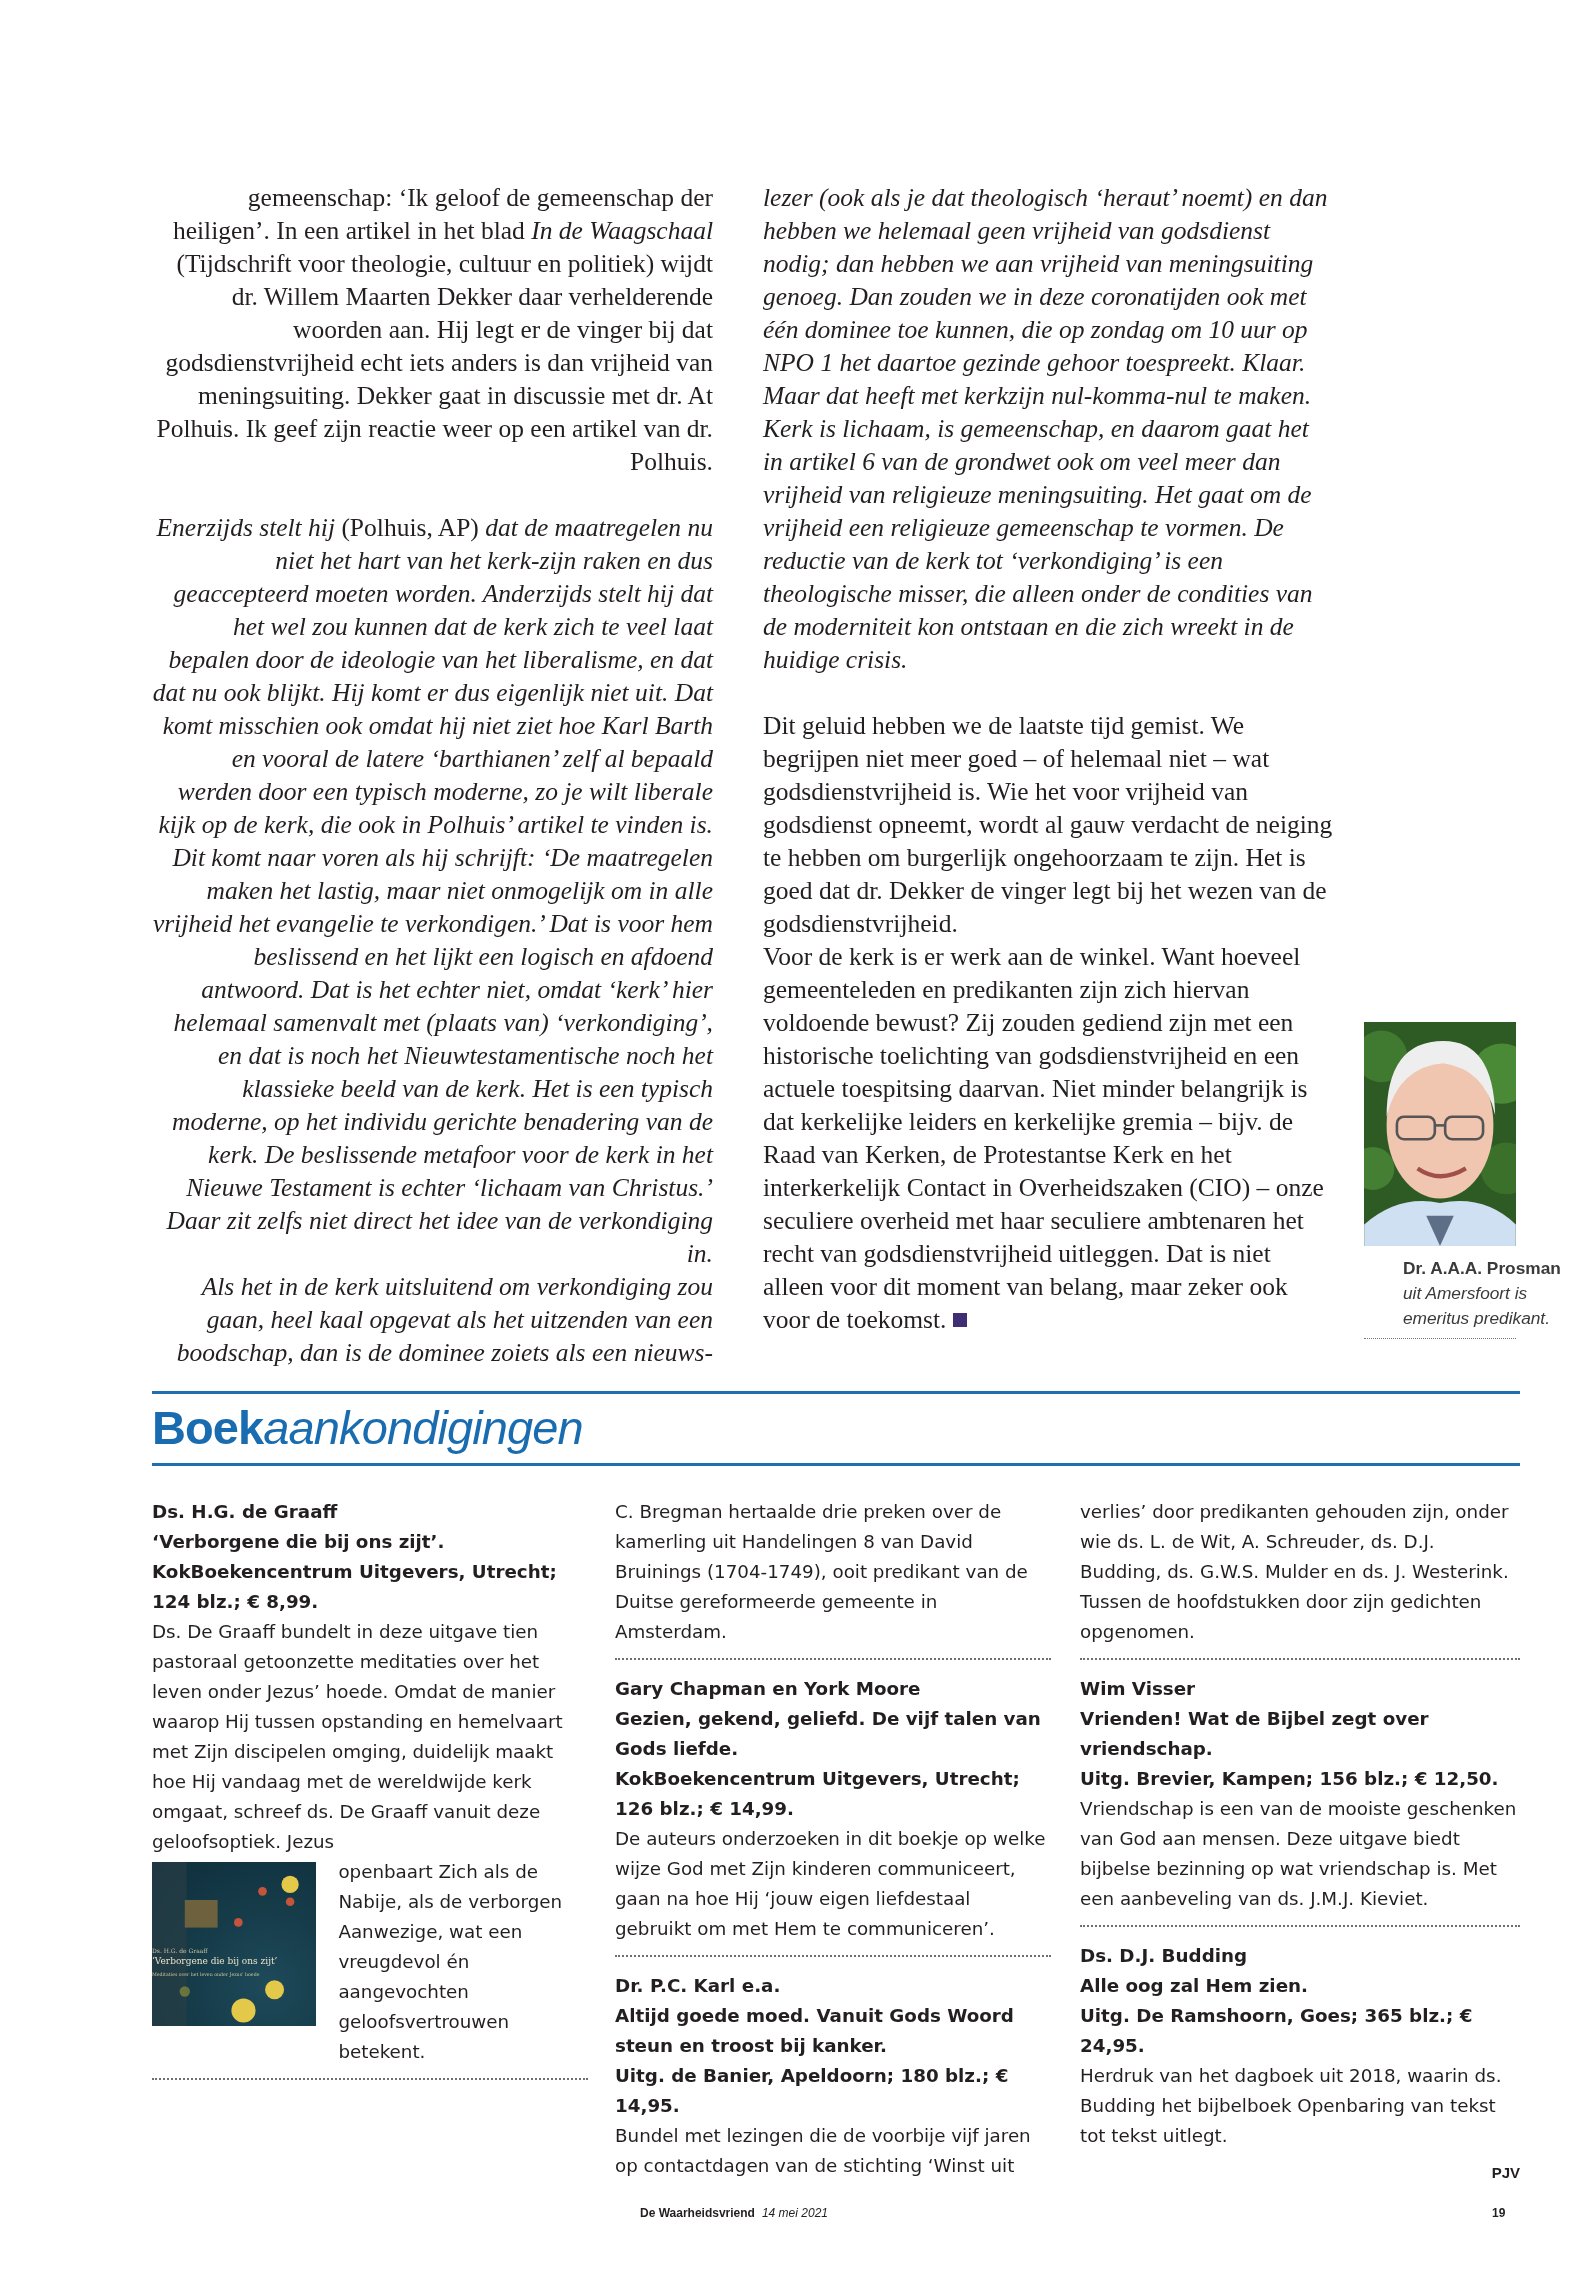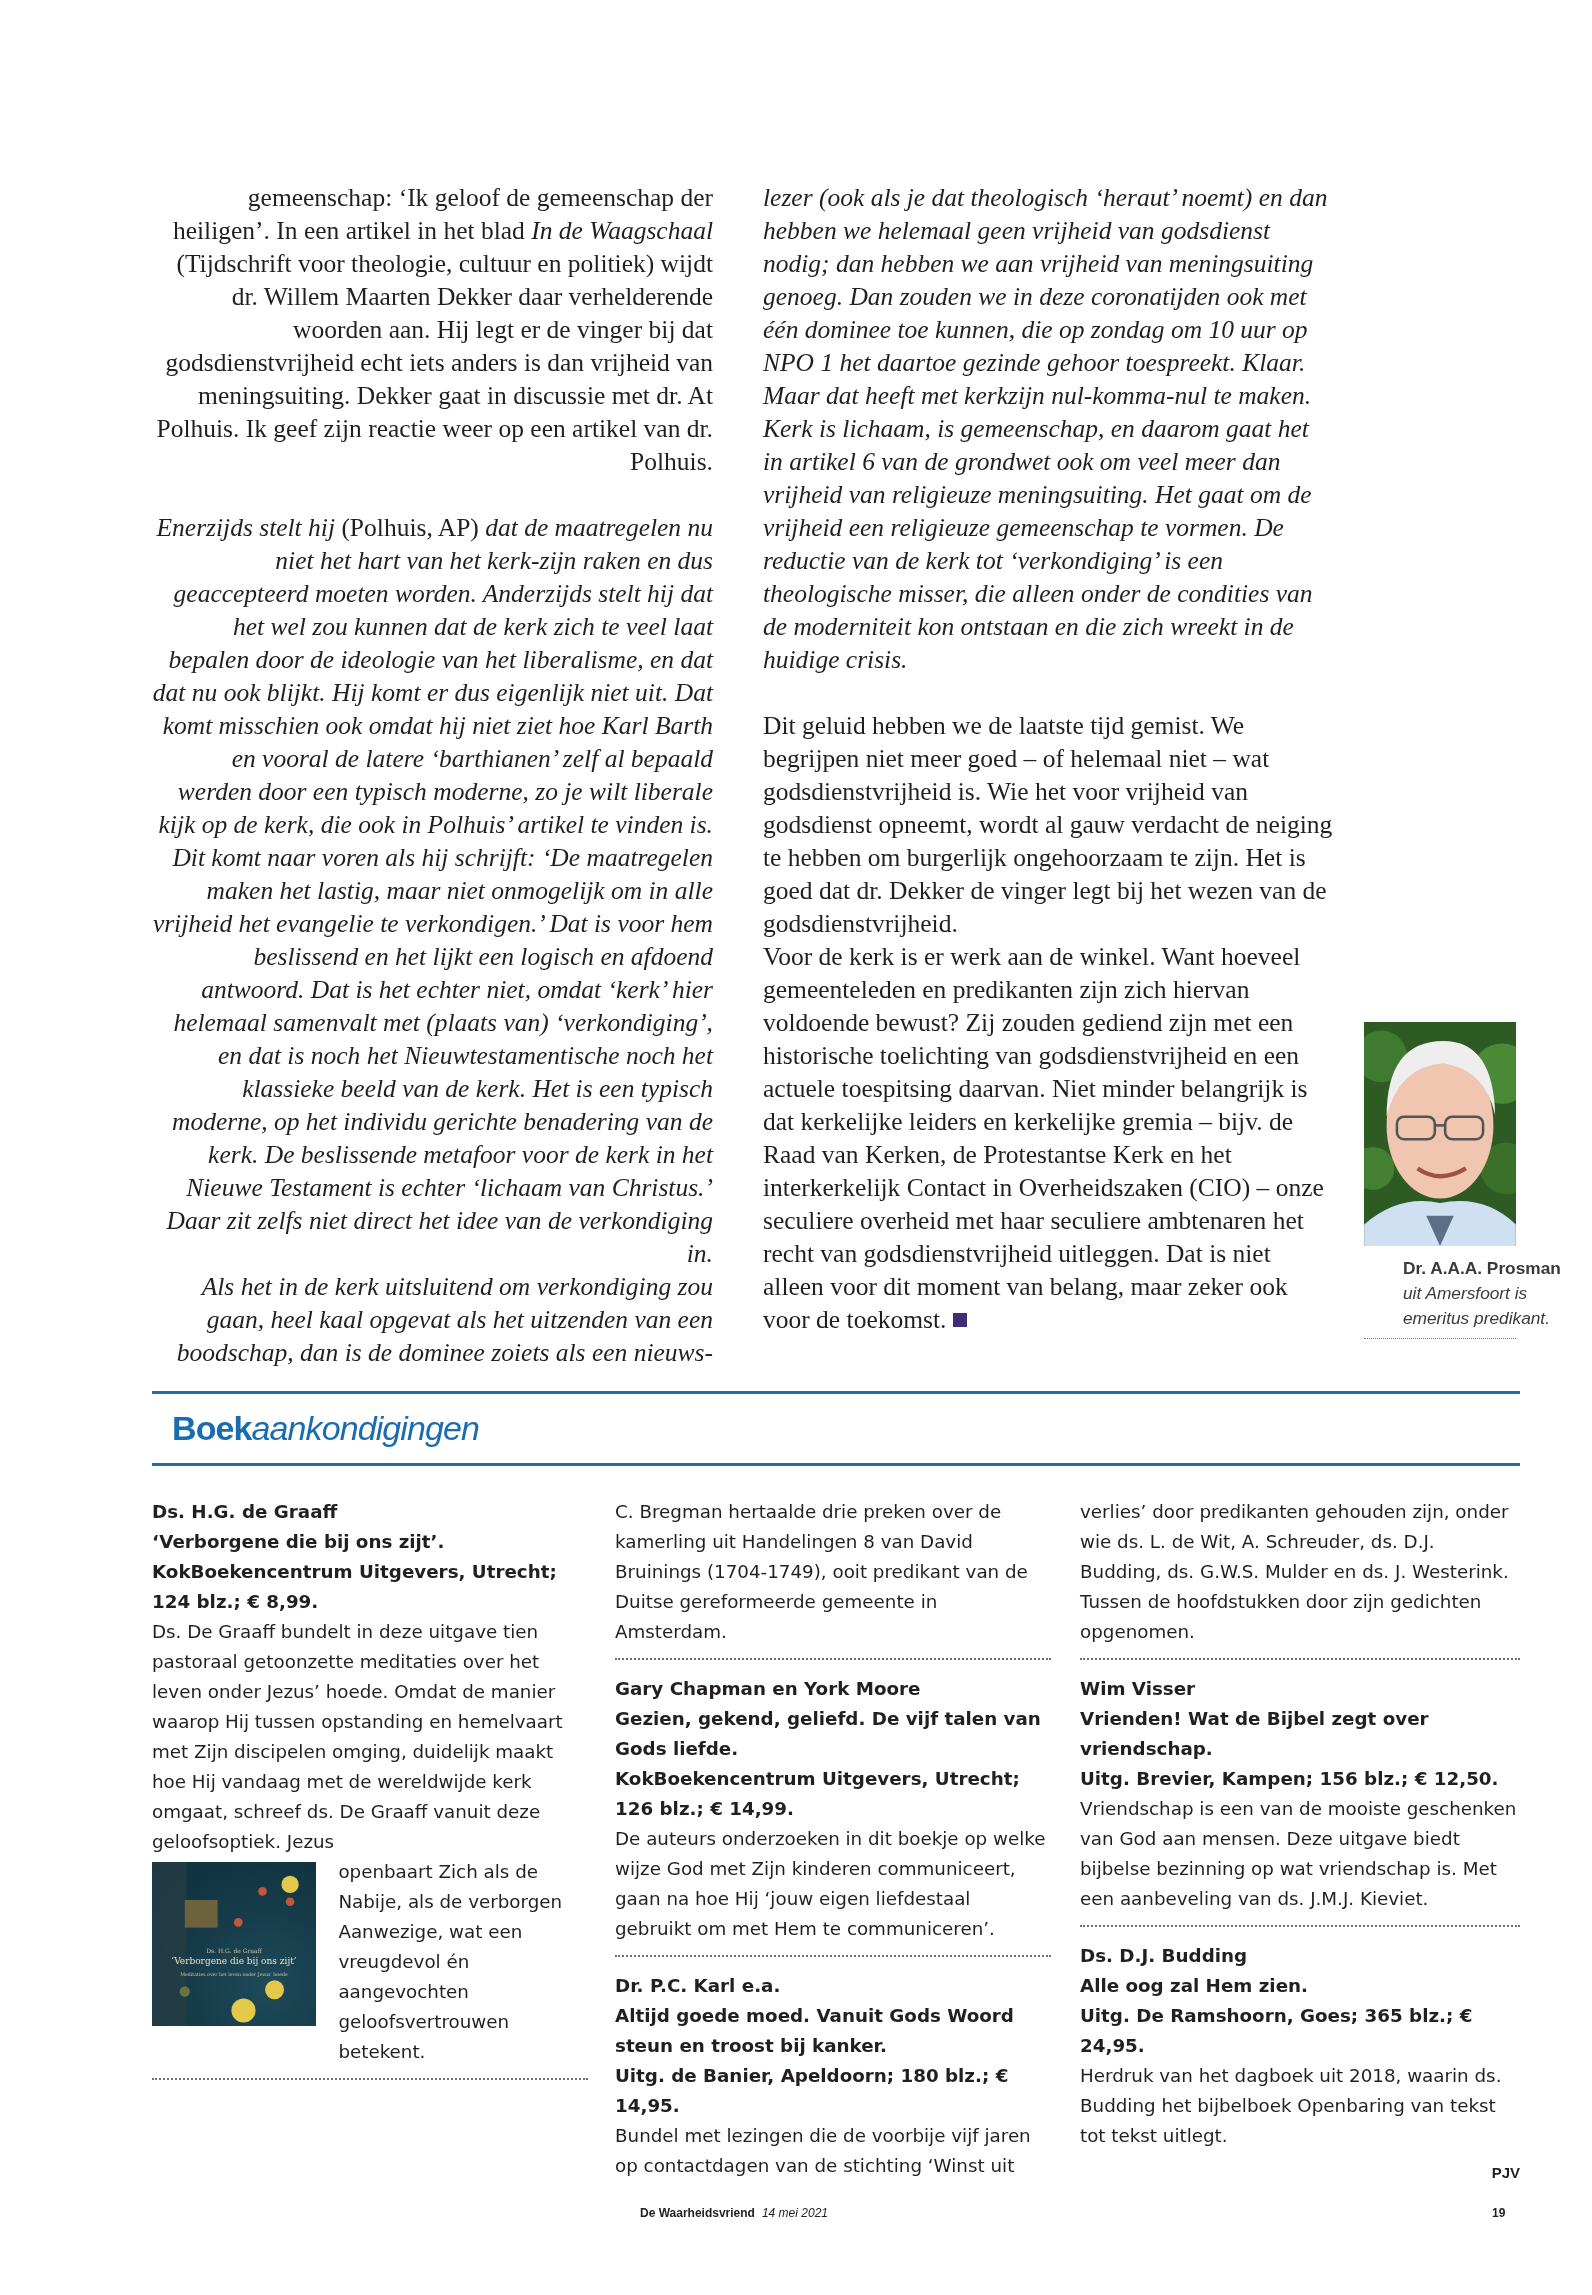--- a/index.html
+++ b/index.html
@@ -16,35 +16,35 @@
   #author-photo { position: absolute; left: 1364px; top: 1022px; width: 152px; height: 224px; overflow: hidden; background: #2f5a25; }
   #author-photo svg { display: block; }
   #author-caption { position: absolute; left: 1364px; top: 1256px; width: 164px; font-family: "Liberation Sans", sans-serif; font-size: 17.3px; line-height: 25px; color: #3a3a3a; margin-left: 39px; }
   #author-caption .name { font-weight: bold; }
   #author-caption .desc { font-style: italic; }
   #author-caption-rule { position: absolute; left: 1364px; top: 1338px; width: 152px; border-top: 1.7px dotted #777; }
 
   .hrule { position: absolute; left: 152px; width: 1368px; height: 2.6px; background: #1f6fae; }
   #rule-top { top: 1391px; }
   #rule-bottom { top: 1463px; }
-  #section-title { position: absolute; left: 152px; top: 1396px; font-family: "Liberation Sans", sans-serif; font-size: 34px; line-height: 64px; color: #1a6cb0; letter-spacing: -0.9px; margin-left: 20px; }
+  #section-title { position: absolute; left: 152px; top: 1396px; font-family: "Liberation Sans", sans-serif; font-size: 47px; line-height: 64px; color: #1a6cb0; letter-spacing: -0.9px; }
   #section-title .bold { font-weight: bold; }
   #section-title .ital { font-style: italic; font-weight: normal; }
 
   .bcol { position: absolute; top: 1497px; font-family: "DejaVu Sans", sans-serif; font-size: 18.3px; line-height: 30px; color: #231f20; }
   .bcol .b { font-weight: bold; }
   .bcol p { margin: 0; }
   .dots { border-top: 2.6px dotted #6f6f6f; margin: 11.2px 0 14px 0; height: 0; }
   #bcol-1 { left: 152px; width: 436px; }
   #bcol-2 { left: 615px; width: 436px; }
   #bcol-3 { left: 1080px; width: 440px; }
 
   .cover-wrap { display: flex; gap: 22.4px; }
   #book-cover { width: 164px; height: 164px; flex: 0 0 164px; margin-top: 5.2px; position: relative; background: radial-gradient(circle at 70% 75%, #1e4a5a 0%, #153a48 50%, #0f2e3b 100%); overflow: hidden; }
-  #book-cover .c-t1, #book-cover .c-t2, #book-cover .c-t3 { position: absolute; left: 0; right: 0; text-align: center; font-family: "DejaVu Serif", serif; color: #e9e2c8; }
+  #book-cover .c-t1, #book-cover .c-t2, #book-cover .c-t3 { position: absolute; left: 0; right: 0; text-align: left; font-family: "DejaVu Serif", serif; color: #e9e2c8; }
   #book-cover .c-t1 { top: 74px; font-size: 6px; color: #c9c0a0; }
   #book-cover .c-t2 { top: 84px; font-size: 9px; }
   #book-cover .c-t3 { top: 98px; font-size: 4.7px; color: #cfc39a; }
 
   .pjv { text-align: right; font-family: "Liberation Sans", sans-serif; font-weight: bold; font-size: 15px; margin-top: 7px; }
 
   #footer { position: absolute; top: 2206px; left: 0; width: 1592px; height: 26px; font-family: "Liberation Sans", sans-serif; font-size: 12px; color: #231f20; }
   #footer-mag { position: absolute; left: 640px; font-weight: bold; }
   #footer-date { font-style: italic; font-weight: normal; margin-left: 7px; }
   #footer-page { position: absolute; left: 1492px; font-weight: bold; }

